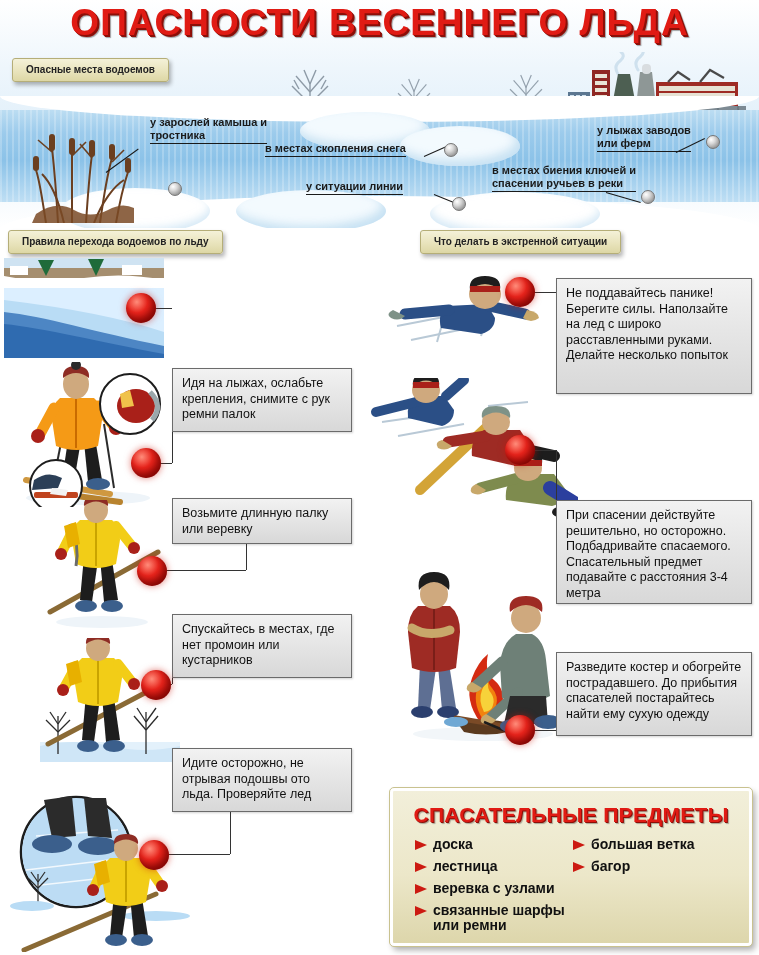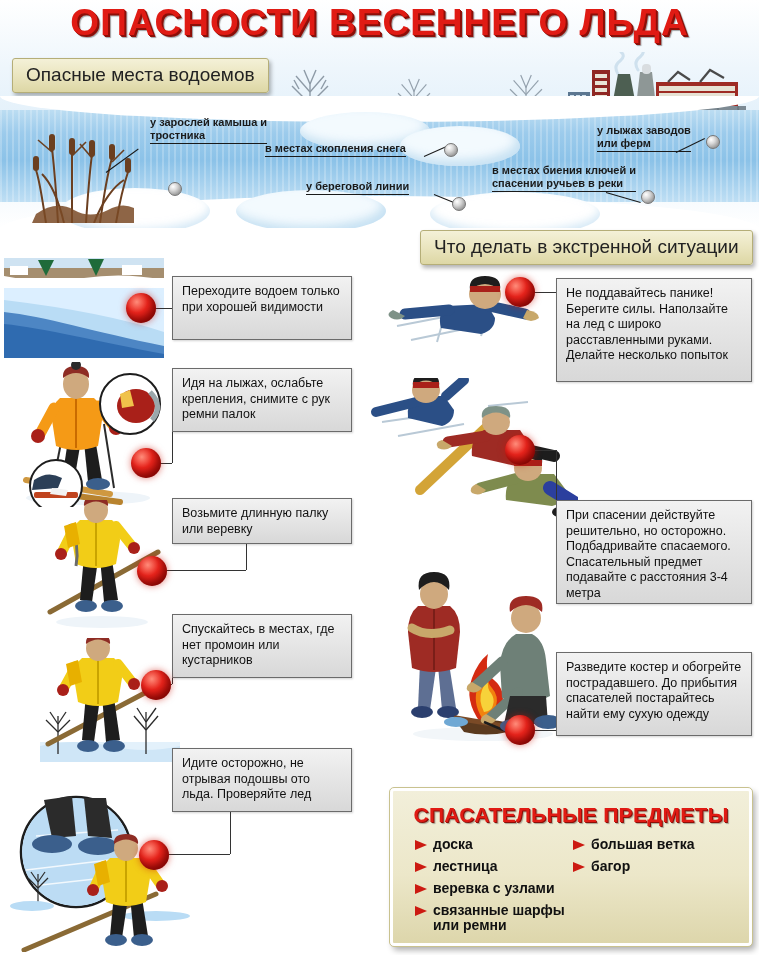--- a/index.html
+++ b/index.html
@@ -25,21 +25,21 @@
     text-shadow: 1px 1px 0 #8d0f08, 2px 2px 0 #8d0f08, 3px 3px 1px rgba(0,0,0,.35);
     font-family:"Liberation Sans", sans-serif;
     white-space:nowrap;
   }
   .banner {
     display:inline-block;
     background: linear-gradient(180deg,#f4f1d8 0%, #eae5bf 50%, #ddd7a5 100%);
     border:1px solid #b5ae78;
     border-radius:3px;
     padding:5px 13px 6px 13px;
-    font-size:19px; font-weight:normal; color:#222;
+    font-size:10px; font-weight:bold; color:#222;
     box-shadow: 2px 3px 4px rgba(0,0,0,.30);
     white-space:nowrap;
   }
   .banner-top { position:absolute; left:12px; top:58px; }
 
   
   .ice-band {
     position:absolute; left:0; width:759px;
   }
   .water {
@@ -282,40 +282,41 @@
     <div class="leader" style="left:106px; top:172px; width:40px; transform:rotate(-36deg);"></div>
     <div class="dot" style="left:168px; top:182px;"></div>
 
     <div class="callout" style="left:265px; top:142px;">
       <u>в местах скопления снега</u>
     </div>
     <div class="leader" style="left:424px; top:156px; width:24px; transform:rotate(-24deg);"></div>
     <div class="dot" style="left:444px; top:143px;"></div>
 
     <div class="callout" style="left:306px; top:180px;">
-      <u>у береговой линии</u>
+      <u>у ситуации линии</u>
     </div>
     <div class="leader" style="left:434px; top:194px; width:28px; transform:rotate(22deg);"></div>
     <div class="dot" style="left:452px; top:197px;"></div>
 
     <div class="callout" style="left:597px; top:124px;">
       <span>у лыжах заводов</span><br>
       <u>или ферм</u>
     </div>
     <div class="leader" style="left:676px; top:152px; width:32px; transform:rotate(-26deg);"></div>
     <div class="dot" style="left:706px; top:135px;"></div>
 
     <div class="callout" style="left:492px; top:164px;">
       <span>в местах биения ключей и</span><br>
       <u>спасении ручьев в реки</u>
     </div>
     <div class="leader" style="left:606px; top:192px; width:36px; transform:rotate(16deg);"></div>
     <div class="dot" style="left:641px; top:190px;"></div>
   </div>
 
+  <div class="banner sec-head-left">Правила перехода водоемов по льду</div>
   <div class="banner sec-head-right">Что делать в экстренной ситуации</div>
 
   <svg class="ill" style="left:4px; top:258px;" width="160" height="100" viewBox="0 0 160 100">
     <rect x="0" y="0" width="160" height="100" fill="#ffffff"></rect>
     <rect x="0" y="0" width="160" height="16" fill="#cfe3f2"></rect>
     <rect x="0" y="10" width="160" height="10" fill="#a58e6f"></rect>
     <g fill="#ffffff">
         <rect x="6" y="8" width="18" height="9"></rect>
         <rect x="118" y="7" width="20" height="10"></rect>
       </g>
@@ -536,21 +537,20 @@
     <path d="M120 120 L92 146" stroke="#6e8077" stroke-width="10" stroke-linecap="round"></path>
     <path d="M88 142 q-8 4 -4 9 q8 4 14 -3 Z" fill="#c8a86a"></path>
     <path d="M86 150 L124 166" stroke="#1d1d1d" stroke-width="2.5"></path>
     <path d="M112 124 L106 152 L150 152 L148 124 Z" fill="#2b2b2b"></path>
     <ellipse cx="116" cy="154" rx="14" ry="7" fill="#3b5f8c"></ellipse>
     <ellipse cx="150" cy="150" rx="14" ry="7" fill="#3b5f8c"></ellipse>
     <ellipse cx="128" cy="46" rx="15" ry="15" fill="#cfa97e"></ellipse>
     <path d="M112 40 q16 -14 32 0 q3 -16 -16 -16 q-19 0 -16 16 Z" fill="#9e2b24"></path>
   </svg>
 
-  <div class="tbox" style="left:172px; top:276px; width:180px; height:64px;">Переходите водоем только при хорошей видимости</div>
   <div class="ln-h" style="left:152px; top:308px; width:20px;"></div>
   <div class="rdot" style="left:126px; top:293px;"></div>
 
   <div class="tbox" style="left:172px; top:368px; width:180px; height:64px;">Идя на лыжах, ослабьте крепления, снимите с рук ремни палок</div>
   <div class="ln-h" style="left:152px; top:463px; width:20px;"></div>
   <div class="ln-v" style="left:172px; top:432px; height:31px;"></div>
   <div class="rdot" style="left:131px; top:448px;"></div>
 
   <div class="tbox" style="left:172px; top:498px; width:180px; height:46px;">Возьмите длинную палку или веревку</div>
   <div class="ln-v" style="left:246px; top:544px; height:26px;"></div>
@@ -560,21 +560,21 @@
   <div class="tbox" style="left:172px; top:614px; width:180px; height:64px;">Спускайтесь в местах, где нет промоин или кустарников</div>
   <div class="ln-h" style="left:152px; top:684px; width:20px;"></div>
   <div class="ln-v" style="left:172px; top:678px; height:6px;"></div>
   <div class="rdot" style="left:141px; top:670px;"></div>
 
   <div class="tbox" style="left:172px; top:748px; width:180px; height:64px;">Идите осторожно, не отрывая подошвы ото льда. Проверяйте лед</div>
   <div class="ln-v" style="left:230px; top:812px; height:42px;"></div>
   <div class="ln-h" style="left:168px; top:854px; width:62px;"></div>
   <div class="rdot" style="left:139px; top:840px;"></div>
 
-  <div class="tbox" style="left:556px; top:278px; width:196px; height:104px;">Не поддавайтесь панике! Берегите силы. Наползайте на лед с широко расставленными руками. Делайте несколько попыток</div>
+  <div class="tbox" style="left:556px; top:278px; width:196px; height:116px;">Не поддавайтесь панике! Берегите силы. Наползайте на лед с широко расставленными руками. Делайте несколько попыток</div>
   <div class="ln-h" style="left:532px; top:292px; width:24px;"></div>
   <div class="rdot" style="left:505px; top:277px;"></div>
 
   <div class="tbox" style="left:556px; top:500px; width:196px; height:104px;">При спасении действуйте решительно, но осторожно. Подбадривайте спасаемого. Спасательный предмет подавайте с расстояния 3-4 метра</div>
   <div class="ln-h" style="left:532px; top:450px; width:24px;"></div>
   <div class="ln-v" style="left:556px; top:450px; height:50px;"></div>
   <div class="rdot" style="left:505px; top:435px;"></div>
 
   <div class="tbox" style="left:556px; top:652px; width:196px; height:84px;">Разведите костер и обогрейте пострадавшего. До прибытия спасателей постарайтесь найти ему сухую одежду</div>
   <div class="ln-h" style="left:532px; top:730px; width:24px;"></div>

